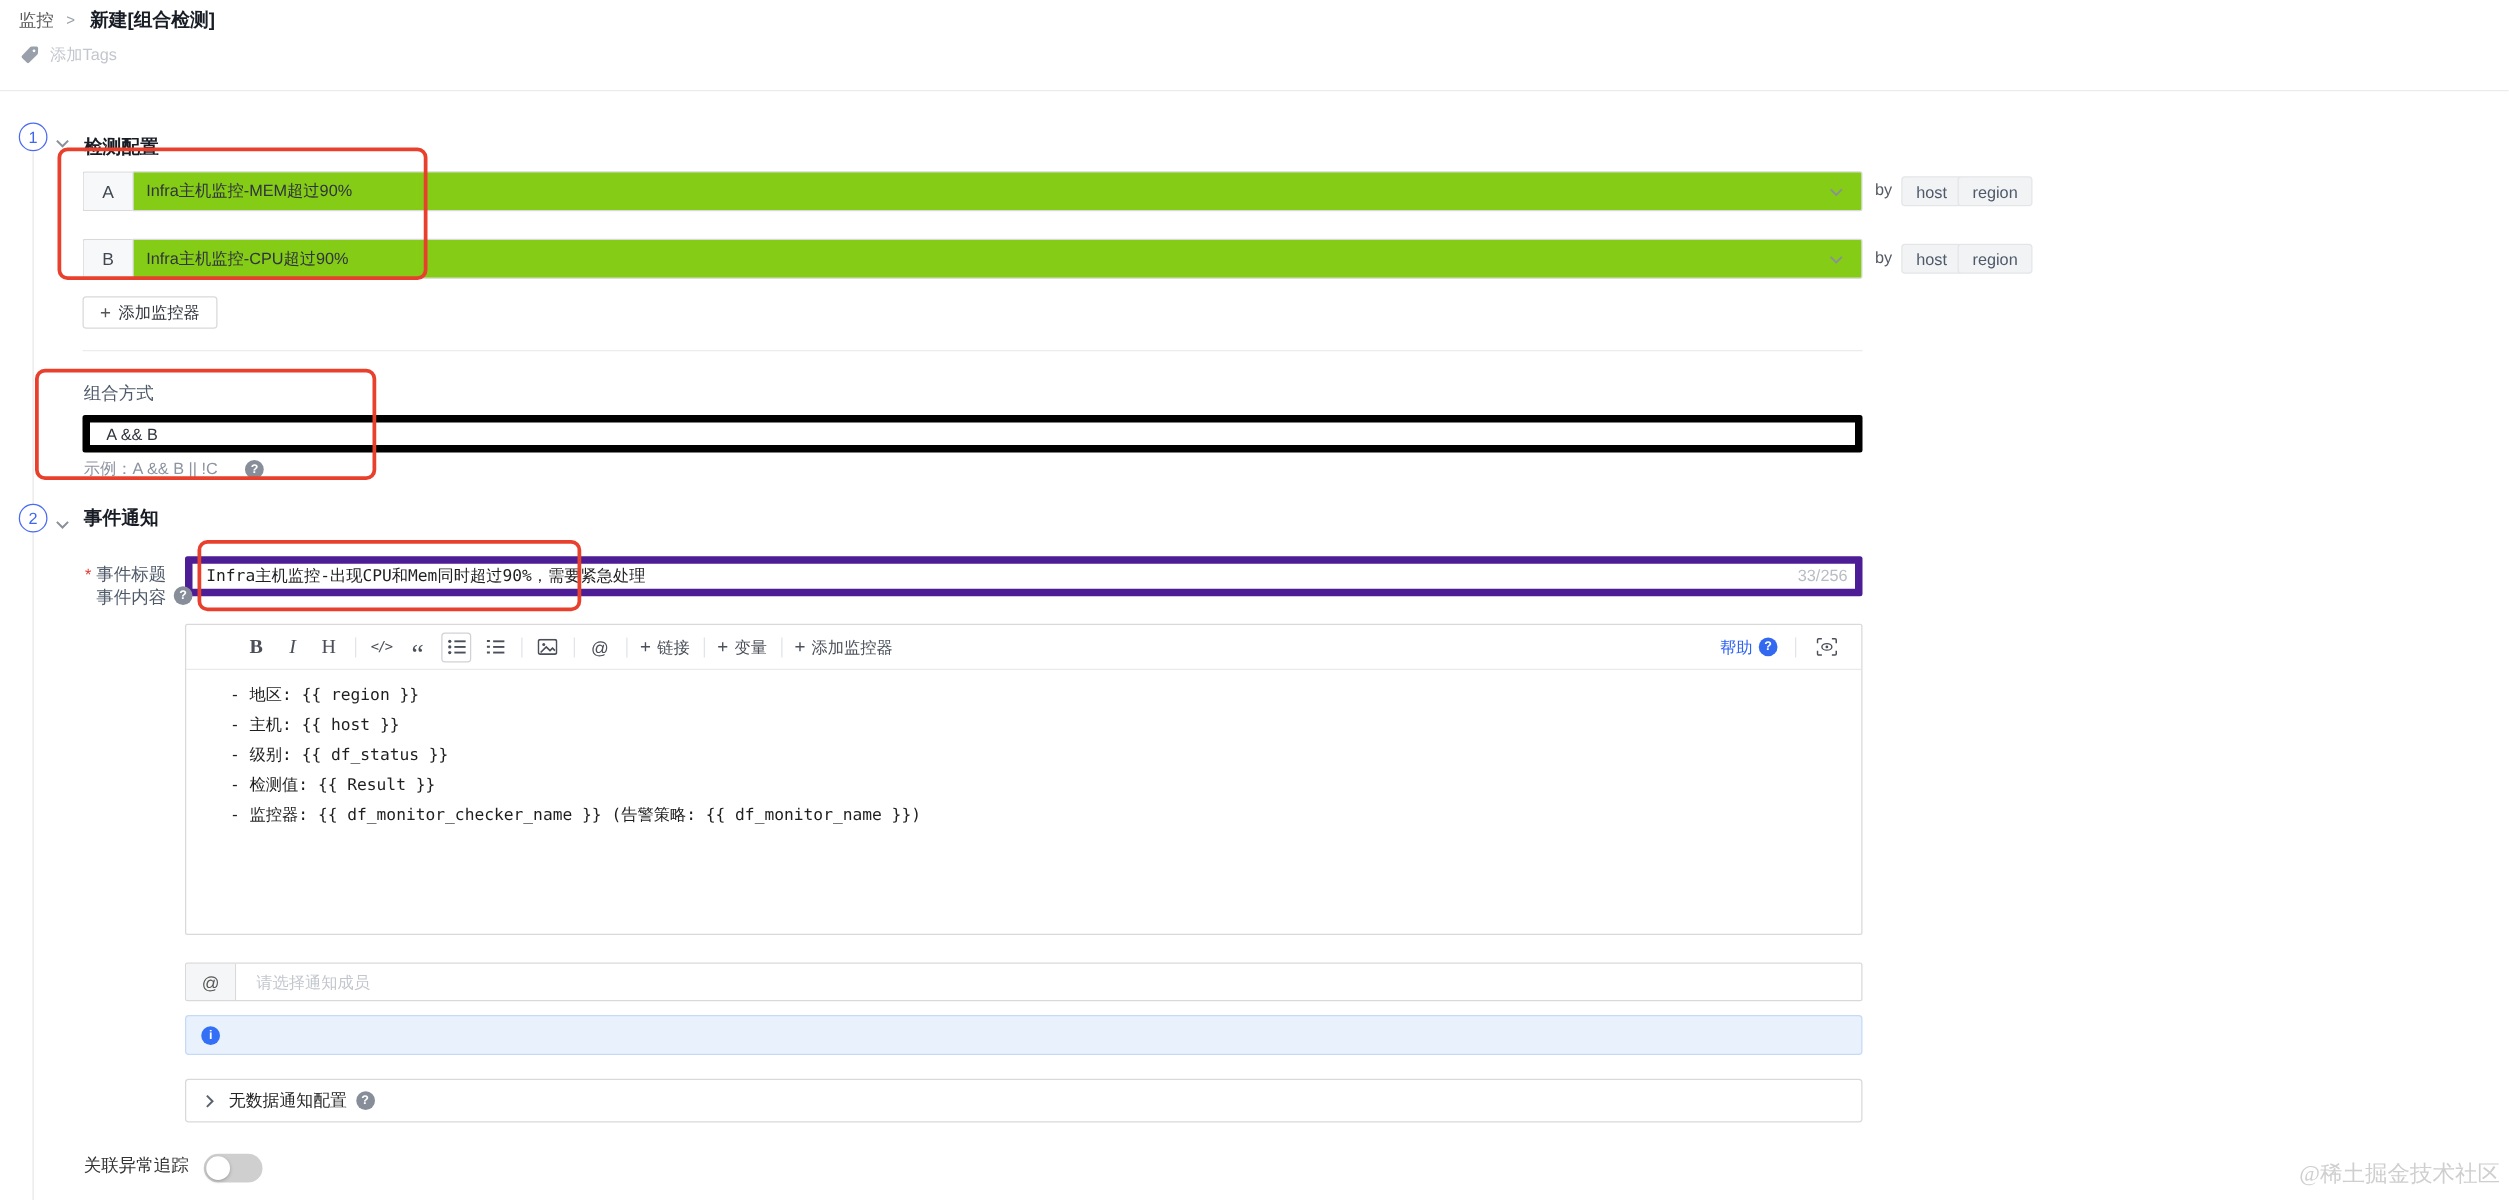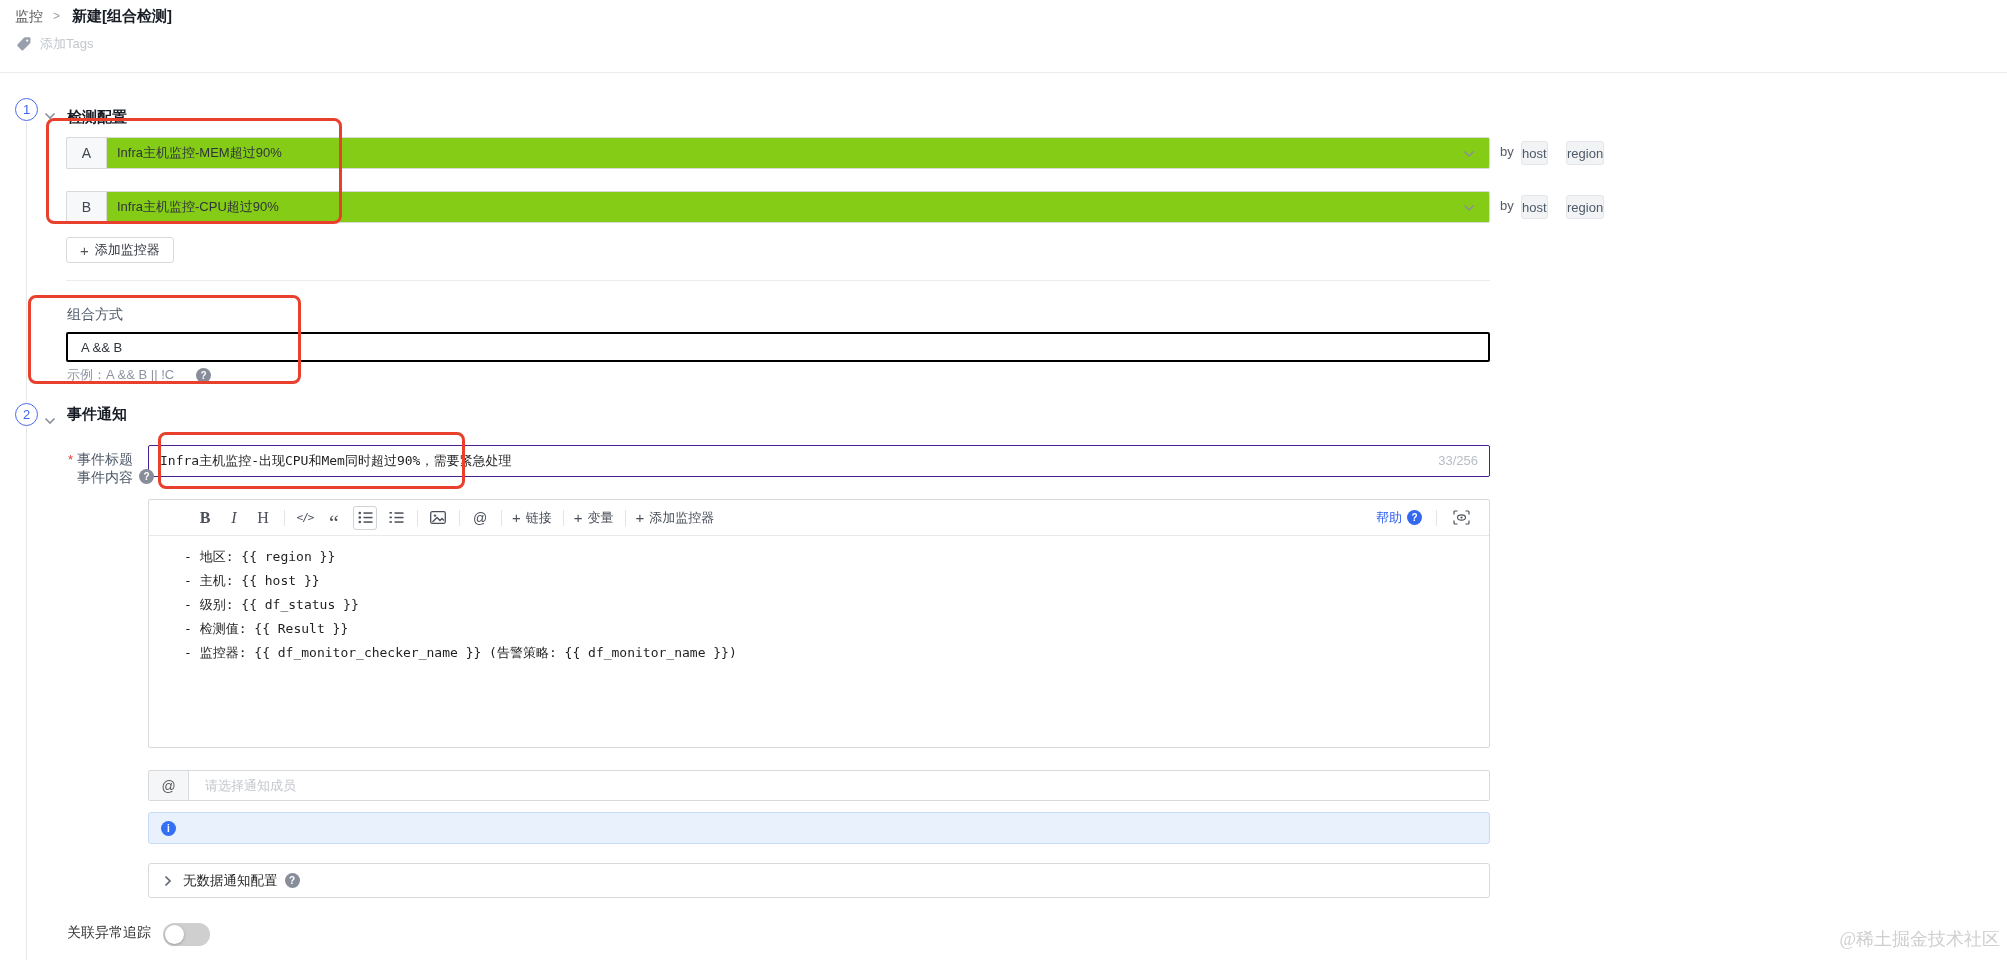--- a/index.html
+++ b/index.html
@@ -23,39 +23,39 @@
   .step-circle { width:23px; height:23px; border:1px solid #4a6af2; border-radius:50%; background:#fff; color:#3d66f2; font-size:13px; display:flex; align-items:center; justify-content:center; z-index:2; }
   .sec-chevron { width:12px; height:8px; }
   .sec-title { font-size:15px; font-weight:bold; color:#181c25; }
 
   
   .row-group { display:flex; height:32px; width:1424px; }
   .row-key { width:40px; background:#f7f8fa; border:1px solid #d9d9d9; border-right:none; border-radius:2px 0 0 2px; display:flex; align-items:center; justify-content:center; font-size:14px; color:#404750; }
   .row-select { flex:1; border:1px solid #d9d9d9; border-radius:0 2px 2px 0; background:#84cc16; display:flex; align-items:center; padding:0 14px 0 10px; font-size:13px; color:#30343c; cursor:pointer; position:relative; }
   .row-select svg { position:absolute; right:14px; top:12px; }
   .by-label { font-size:13px; color:#555b65; }
-  .chip { height:24px; padding:0 0; background:#f2f3f5; border:1px solid #e3e5e8; border-radius:3px; font-size:13px; color:#4e5969; display:inline-flex; align-items:center; }
+  .chip { height:24px; padding:0 11px; background:#f2f3f5; border:1px solid #e3e5e8; border-radius:3px; font-size:13px; color:#4e5969; display:inline-flex; align-items:center; }
 
   .add-btn { left:66px; top:237px; height:26px; padding:0 13px; border:1px solid #d9d9d9; border-radius:3px; background:#fff; font-size:13px; color:#30343c; display:flex; align-items:center; gap:6px; cursor:pointer; }
   .add-btn .plus { font-size:15px; color:#555; }
   .divider-mid { left:66px; top:280px; width:1424px; height:1px; background:#ececec; }
 
   
   .combine-label { left:67px; top:306px; font-size:14px; color:#4e5969; }
-  .combine-input { left:66px; top:332px; width:1424px; height:30px; border:2px solid #000000; border-radius:2px; font-size:13px; color:#30343c; padding:0 13px; outline:none; font-family:"Liberation Sans",sans-serif; }
+  .combine-input { left:66px; top:332px; width:1424px; height:30px; border:6px solid #000000; border-radius:2px; font-size:13px; color:#30343c; padding:0 13px; outline:none; font-family:"Liberation Sans",sans-serif; }
   .combine-hint { left:67px; top:366px; font-size:13px; color:#8d93a1; display:flex; align-items:center; gap:22px; }
 
   .q-icon { width:15px; height:15px; border-radius:50%; background:#878e99; color:#fff; font-size:10px; font-weight:bold; display:inline-flex; align-items:center; justify-content:center; }
   .q-icon.blue { background:#3369f0; }
 
   
   .req-mark { left:68px; top:452px; color:#e0382f; font-size:13px; }
   .title-label { left:77px; top:451px; font-size:14px; color:#4e5969; }
   .title-wrap { left:148px; top:445px; width:1342px; height:32px; }
-  .title-input { width:100%; height:100%; border:1px solid #4c1d95; border-radius:2px; padding:0 70px 0 11px; font-size:13px; color:#1f1f1f; outline:none; }
+  .title-input { width:100%; height:100%; border:6px solid #4c1d95; border-radius:2px; padding:0 70px 0 11px; font-size:13px; color:#1f1f1f; outline:none; }
   .title-counter { position:absolute; right:12px; top:8px; font-size:13px; color:#b8bcc4; }
 
   
   .content-label { left:77px; top:469px; font-size:14px; color:#4e5969; display:flex; gap:6px; }
   .editor { left:148px; top:499px; width:1342px; height:249px; border:1px solid #d9d9d9; border-radius:2px; background:#fff; }
   .toolbar { height:36px; border-bottom:1px solid #e9e9e9; display:flex; align-items:center; padding:0 18px 0 46px; color:#4a4f59; }
   .tb { min-width:20px; height:24px; display:flex; align-items:center; justify-content:center; cursor:pointer; font-size:14px; margin-right:9px; }
   .tb-b { font-family:"Liberation Serif",serif; font-weight:bold; font-size:16px; }
   .tb-i { font-family:"Liberation Serif",serif; font-style:italic; font-size:16px; }
   .tb-h { font-family:"Liberation Serif",serif; font-size:16px; }

